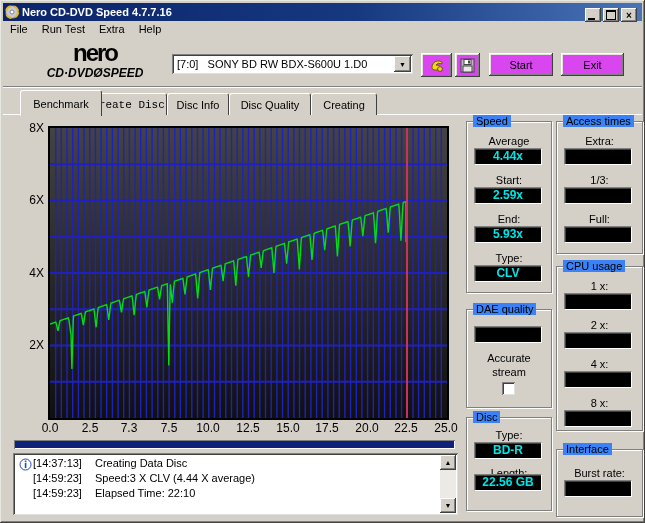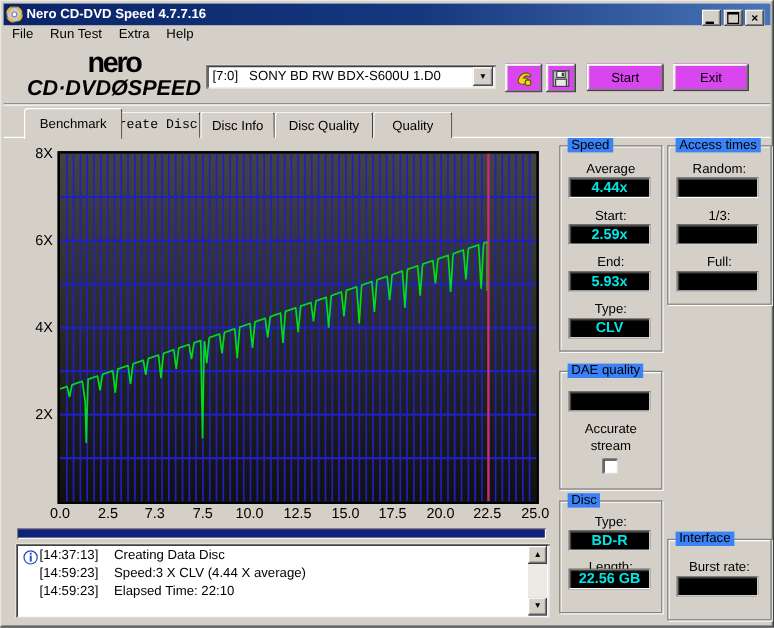--- a/index.html
+++ b/index.html
@@ -17,21 +17,21 @@
     display:flex;align-items:center;justify-content:center;color:#000;font-weight:bold;font-size:10px;}
   #tb-btns{position:absolute;right:5px;top:5px;display:flex;gap:2px;}
   #min-glyph{position:absolute;left:3px;bottom:2px;width:7px;height:2px;background:#000;}
   #max-glyph{width:8px;height:7px;border:1px solid #000;border-top-width:2px;}
   
   #menubar{left:3px;top:21px;width:639px;height:16px;display:flex;align-items:center;}
   .menu-item{padding:1px 7px;}
   
   #logo{left:12px;top:40px;width:166px;height:44px;text-align:center;}
   #logo-1{font-size:24px;font-weight:bold;letter-spacing:-2px;line-height:26px;}
-  #logo-2{font-size:18px;font-weight:bold;font-style:italic;letter-spacing:0px;line-height:14px;}
+  #logo-2{font-size:12px;font-weight:bold;font-style:italic;letter-spacing:0px;line-height:14px;}
   #combo{left:172px;top:54px;width:241px;height:20px;background:#fff;
     box-shadow:inset 1px 1px 0 #808080,inset -1px -1px 0 #dfdfdf,inset 2px 2px 0 #404040;}
   #combo-text{position:absolute;left:5px;top:4px;white-space:pre;}
   #combo-arrow{position:absolute;right:2px;top:2px;width:17px;height:16px;background:#d4d0c8;
     box-shadow:inset -1px -1px 0 #404040,inset 1px 1px 0 #fff,inset -2px -2px 0 #808080;
     display:flex;align-items:center;justify-content:center;font-size:7px;}
   .push-btn{background:#d946ef;box-shadow:inset -1px -1px 0 #404040,inset 1px 1px 0 #fff,inset -2px -2px 0 #808080,inset 2px 2px 0 #e6e4de;
     display:flex;align-items:center;justify-content:center;}
   #btn-speed{left:421px;top:53px;width:31px;height:24px;}
   #btn-save{left:455px;top:53px;width:25px;height:24px;}
@@ -156,21 +156,21 @@
   <div class="abs tab" id="tab-1">
       <span>Create Disc</span>
     </div>
   <div class="abs tab" id="tab-2">
       <span>Disc Info</span>
     </div>
   <div class="abs tab" id="tab-3">
       <span>Disc Quality</span>
     </div>
   <div class="abs tab" id="tab-4">
-      <span>Quality</span>
+      <span>Creating</span>
     </div>
 
   <span class="ytick" style="left:16px;top:121px;">8X</span>
   <span class="ytick" style="left:16px;top:193px;">6X</span>
   <span class="ytick" style="left:16px;top:266px;">4X</span>
   <span class="ytick" style="left:16px;top:338px;">2X</span>
   <div class="abs" id="plot"><svg width="397" height="290" viewBox="0 0 397 290">
         <defs>
           <linearGradient id="bgG" x1="0" y1="0" x2="0" y2="1">
             <stop offset="0" stop-color="#434343"></stop>
@@ -218,28 +218,39 @@
   <div class="group" id="grp-disc">
     <span class="legend">Disc</span>
     <span class="f-lbl" style="top:11px;">Type:</span>
     <div class="lcd" style="top:24px;">BD-R</div>
     <span class="f-lbl" style="top:49px;">Length:</span>
     <div class="lcd" style="top:56px;">22.56 GB</div>
   </div>
 
   <div class="group" id="grp-access">
     <span class="legend">Access times</span>
-    <span class="f-lbl" style="top:13px;">Random:</span>
+    <span class="f-lbl" style="top:13px;">Extra:</span>
     <div class="lcd" style="top:26px;"></div>
     <span class="f-lbl" style="top:52px;">1/3:</span>
     <div class="lcd" style="top:65px;"></div>
     <span class="f-lbl" style="top:91px;">Full:</span>
     <div class="lcd" style="top:104px;"></div>
   </div>
 
+  <div class="group" id="grp-cpu">
+    <span class="legend">CPU usage</span>
+    <span class="f-lbl" style="top:13px;">1 x:</span>
+    <div class="lcd" style="top:26px;"></div>
+    <span class="f-lbl" style="top:52px;">2 x:</span>
+    <div class="lcd" style="top:65px;"></div>
+    <span class="f-lbl" style="top:91px;">4 x:</span>
+    <div class="lcd" style="top:104px;"></div>
+    <span class="f-lbl" style="top:130px;">8 x:</span>
+    <div class="lcd" style="top:143px;"></div>
+  </div>
 
   <div class="group" id="grp-iface">
     <span class="legend">Interface</span>
     <span class="f-lbl" style="top:17px;">Burst rate:</span>
     <div class="lcd" style="top:30px;"></div>
   </div>
 
   <div class="abs" id="progress">
     <div id="progress-fill"></div>
   </div>

